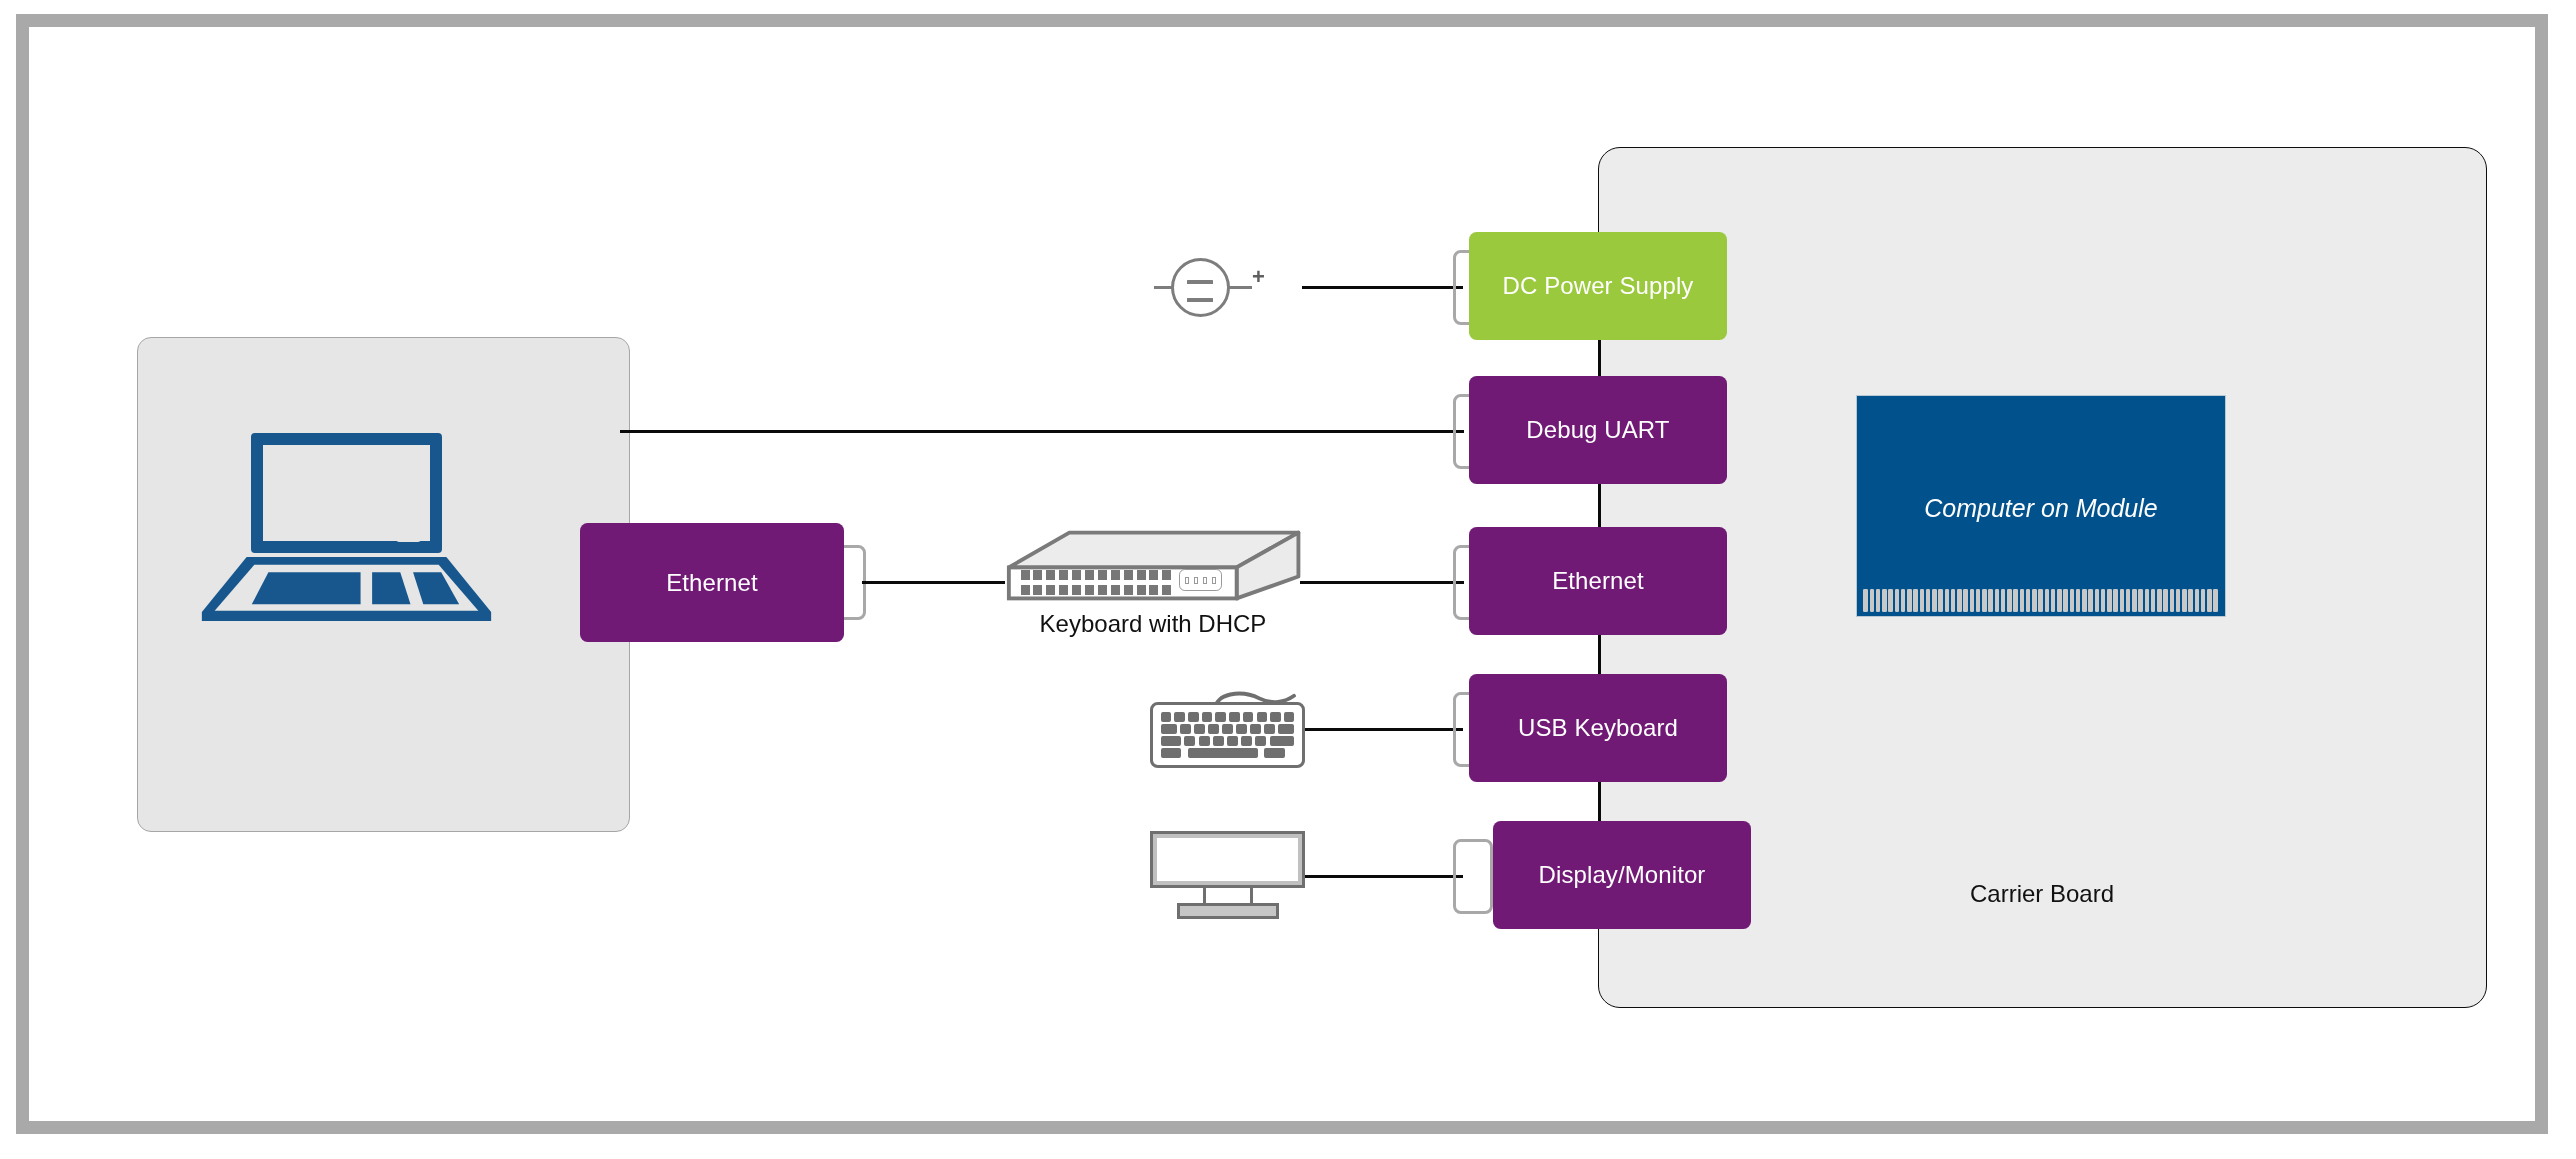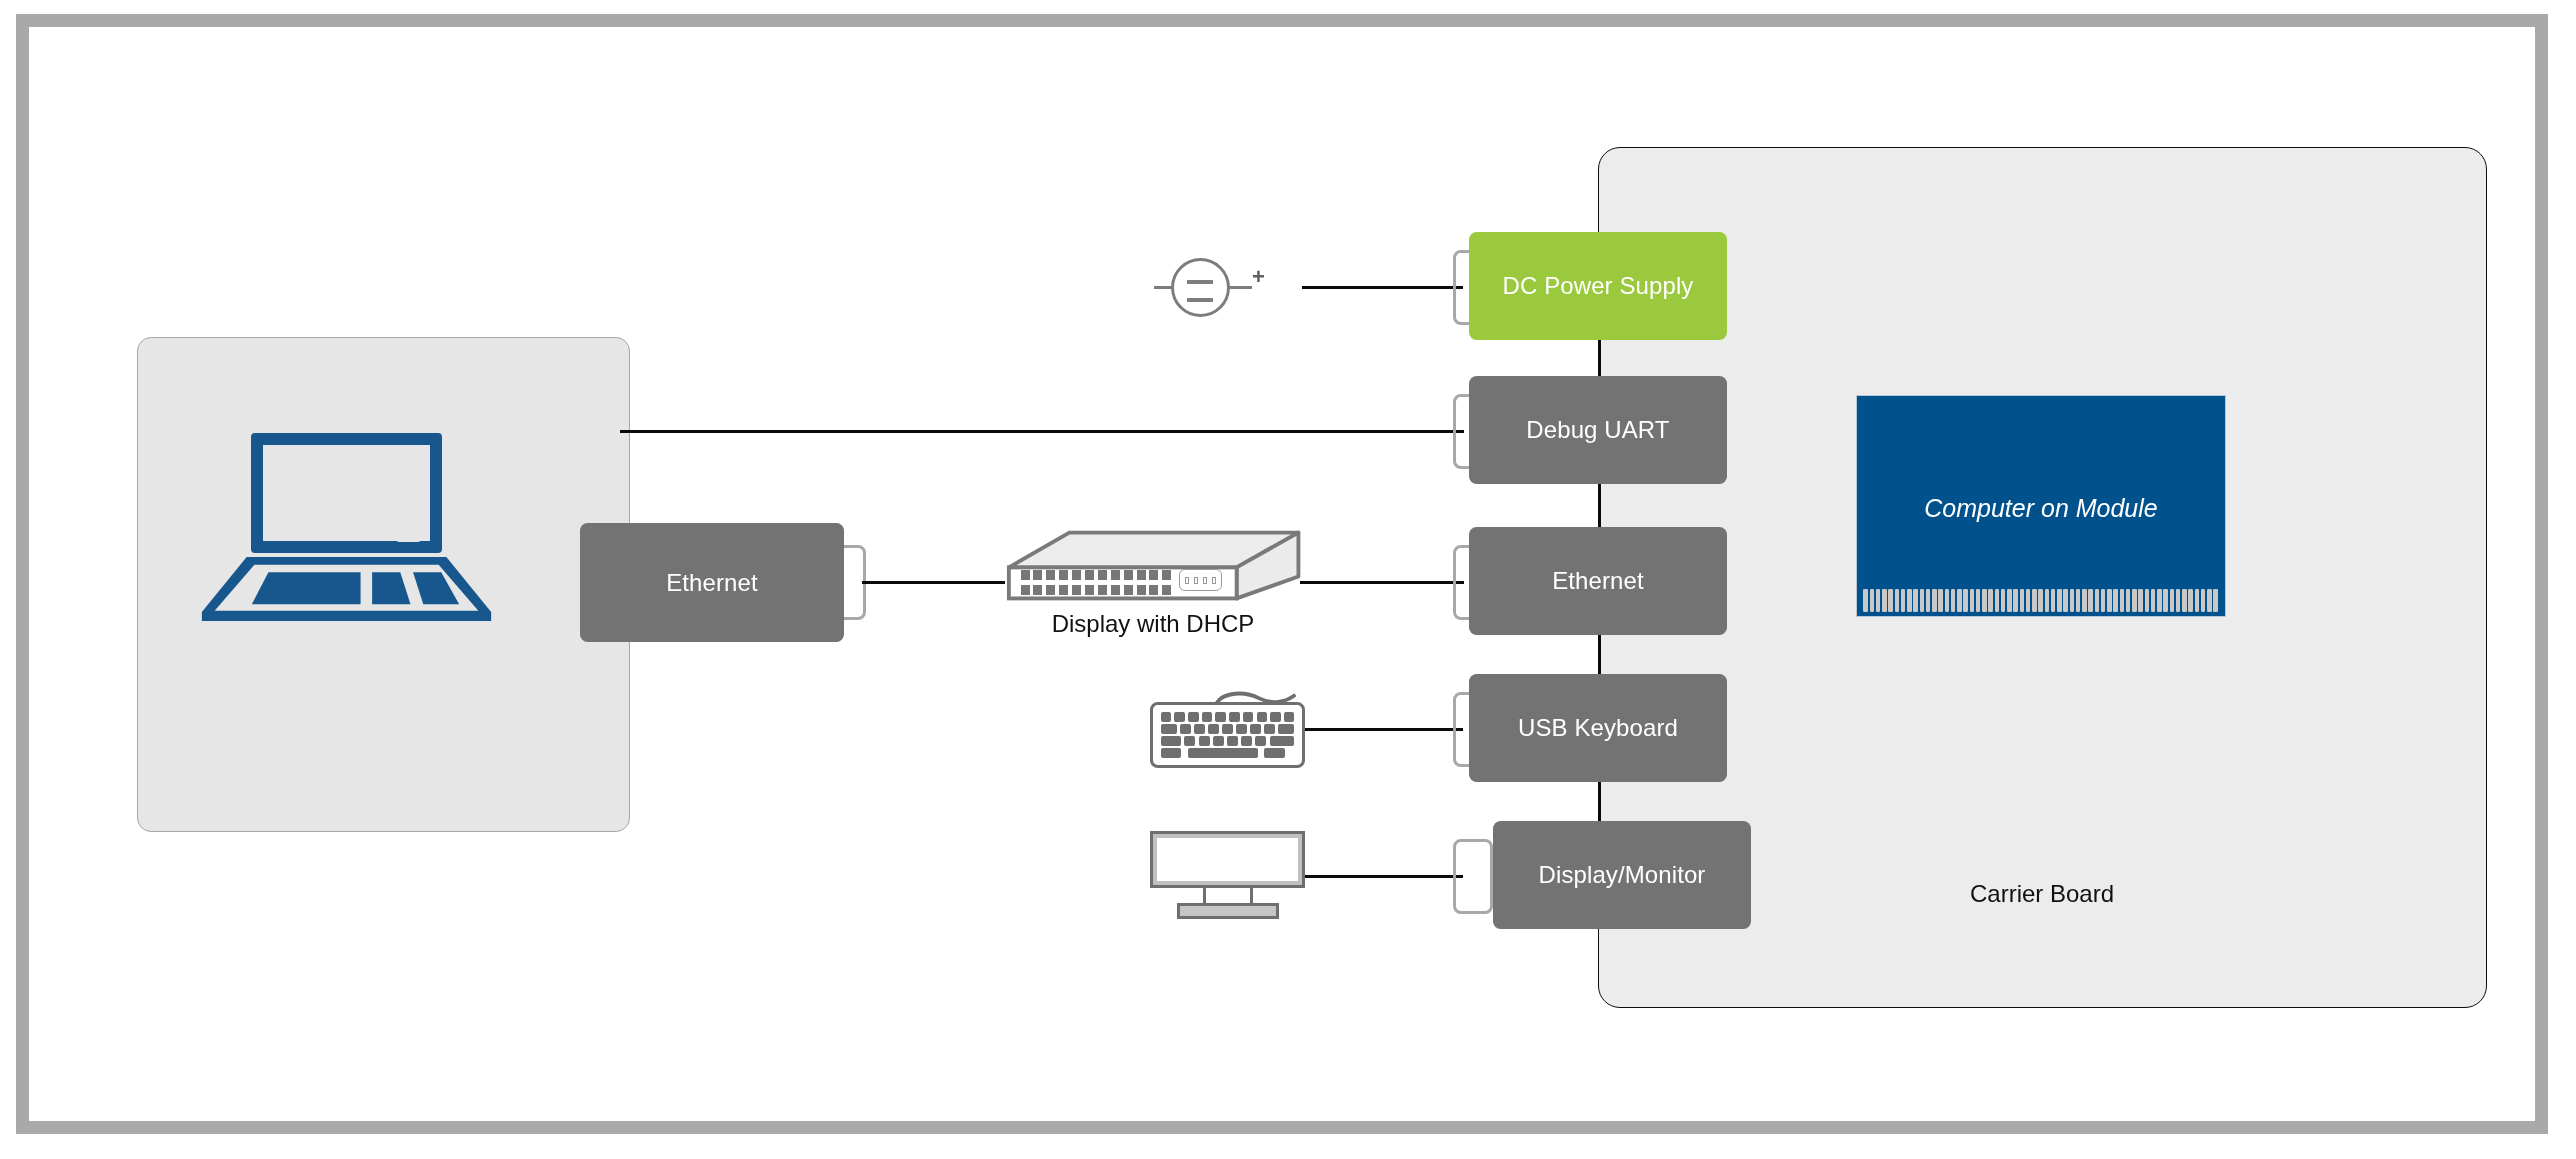--- a/index.html
+++ b/index.html
@@ -28,21 +28,21 @@
     position:absolute;text-align:center;color:#111111;
     font-size:24px;line-height:1.1;white-space:nowrap;
   }
 
   
   .port{
     position:absolute;border-radius:7.7px;box-sizing:border-box;
     display:flex;align-items:center;justify-content:center;
     color:#ffffff;font-size:24px;letter-spacing:0.1px;white-space:nowrap;
   }
-  .port.blue{background:#737373;}
+  .port.blue{background:#701a75;}
   .port.green{background:#9bc93d;}
 
   
   .bracket{
     position:absolute;border:3.2px solid #a8a8a8;border-radius:7.7px;
     box-sizing:border-box;background:transparent;
   }
 
   
   .wire-h{position:absolute;height:3.2px;background:#0a0a0a;}
@@ -222,21 +222,21 @@
       </div>
       <div class="sw-led" style="left:174px;top:39px;width:43px;height:22px;">
         <div class="sw-led-row">
             <b></b>
             <b></b>
             <b></b>
             <b></b>
           </div>
       </div>
     </div>
-    <div class="group-label" style="left:966px;top:611px;width:374px;">Display with DHCP</div>
+    <div class="group-label" style="left:966px;top:611px;width:374px;">Keyboard with DHCP</div>
 
     <div class="keyboard" style="left:1150px;top:688px;width:155px;height:80px;">
       <svg style="position:absolute;left:63px;top:0;width:90px;height:22px;" viewBox="0 0 140 34">
         <path d="M3 34 C3 8, 44 2, 72 16 C92 26, 112 22, 126 12" fill="none" stroke="#6f6f6f" stroke-width="6" stroke-linecap="round"></path>
       </svg>
       <div class="kb-body">
         <div class="kb-row">
           <u style="width:11px"></u>
             <u style="width:11px"></u>
             <u style="width:11px"></u>

